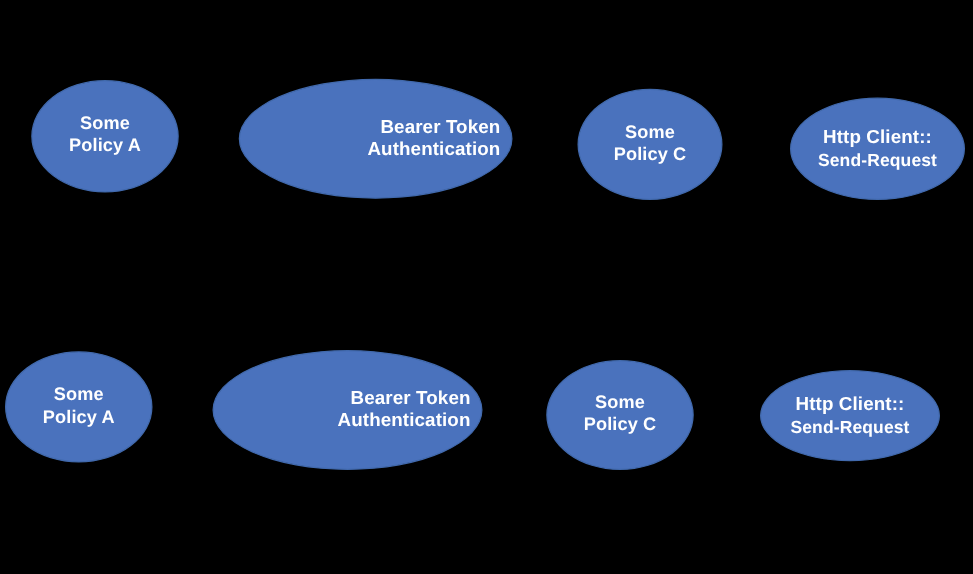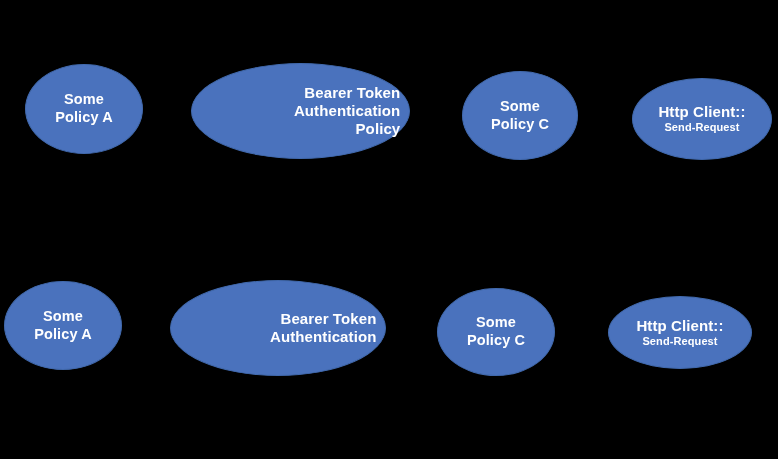--- a/index.html
+++ b/index.html
@@ -44,38 +44,37 @@
   .node .label .l1,
   .node .label .l2,
   .node .label .l3 {
     display: block;
     white-space: nowrap;
   }
   
   .sz-sm .label { font-size: 14.5px; }
   .sz-lg .label { font-size: 15px; text-align: right; }
   .sz-http .label .l1 { font-size: 15px; }
-  .sz-http .label .l2 { font-size: 11px; }
+  .sz-http .label .l2 { font-size: 14px; }
 </style>
 </head>
 <body>
 
 <div id="canvas" style="background: rgb(0, 0, 0);">
     <div style="position: absolute; left: 0px; top: 0px; width: 100%; height: 100%;">
       <div class="node sz-sm" style="left: 25px; top: 64px; width: 118px; height: 90px; background: rgb(74, 114, 189); border-color: rgb(65, 105, 172); color: rgb(255, 255, 255);">
         <span class="label">
           <span class="l1">Some</span>
           <span class="l2">Policy A</span>
         </span>
       </div>
       <div class="node sz-lg" style="left: 191px; top: 63px; width: 219px; height: 96px; background: rgb(74, 114, 189); border-color: rgb(65, 105, 172); color: rgb(255, 255, 255);">
         <span class="label">
           <span class="l1">Bearer Token</span>
           <span class="l2">Authentication</span>
-          <span class="l3">Policy</span>
         </span>
       </div>
       <div class="node sz-sm" style="left: 462px; top: 71px; width: 116px; height: 89px; background: rgb(74, 114, 189); border-color: rgb(65, 105, 172); color: rgb(255, 255, 255);">
         <span class="label">
           <span class="l1">Some</span>
           <span class="l2">Policy C</span>
         </span>
       </div>
       <div class="node sz-http" style="left: 632px; top: 78px; width: 140px; height: 82px; background: rgb(74, 114, 189); border-color: rgb(65, 105, 172); color: rgb(255, 255, 255);">
         <span class="label">

